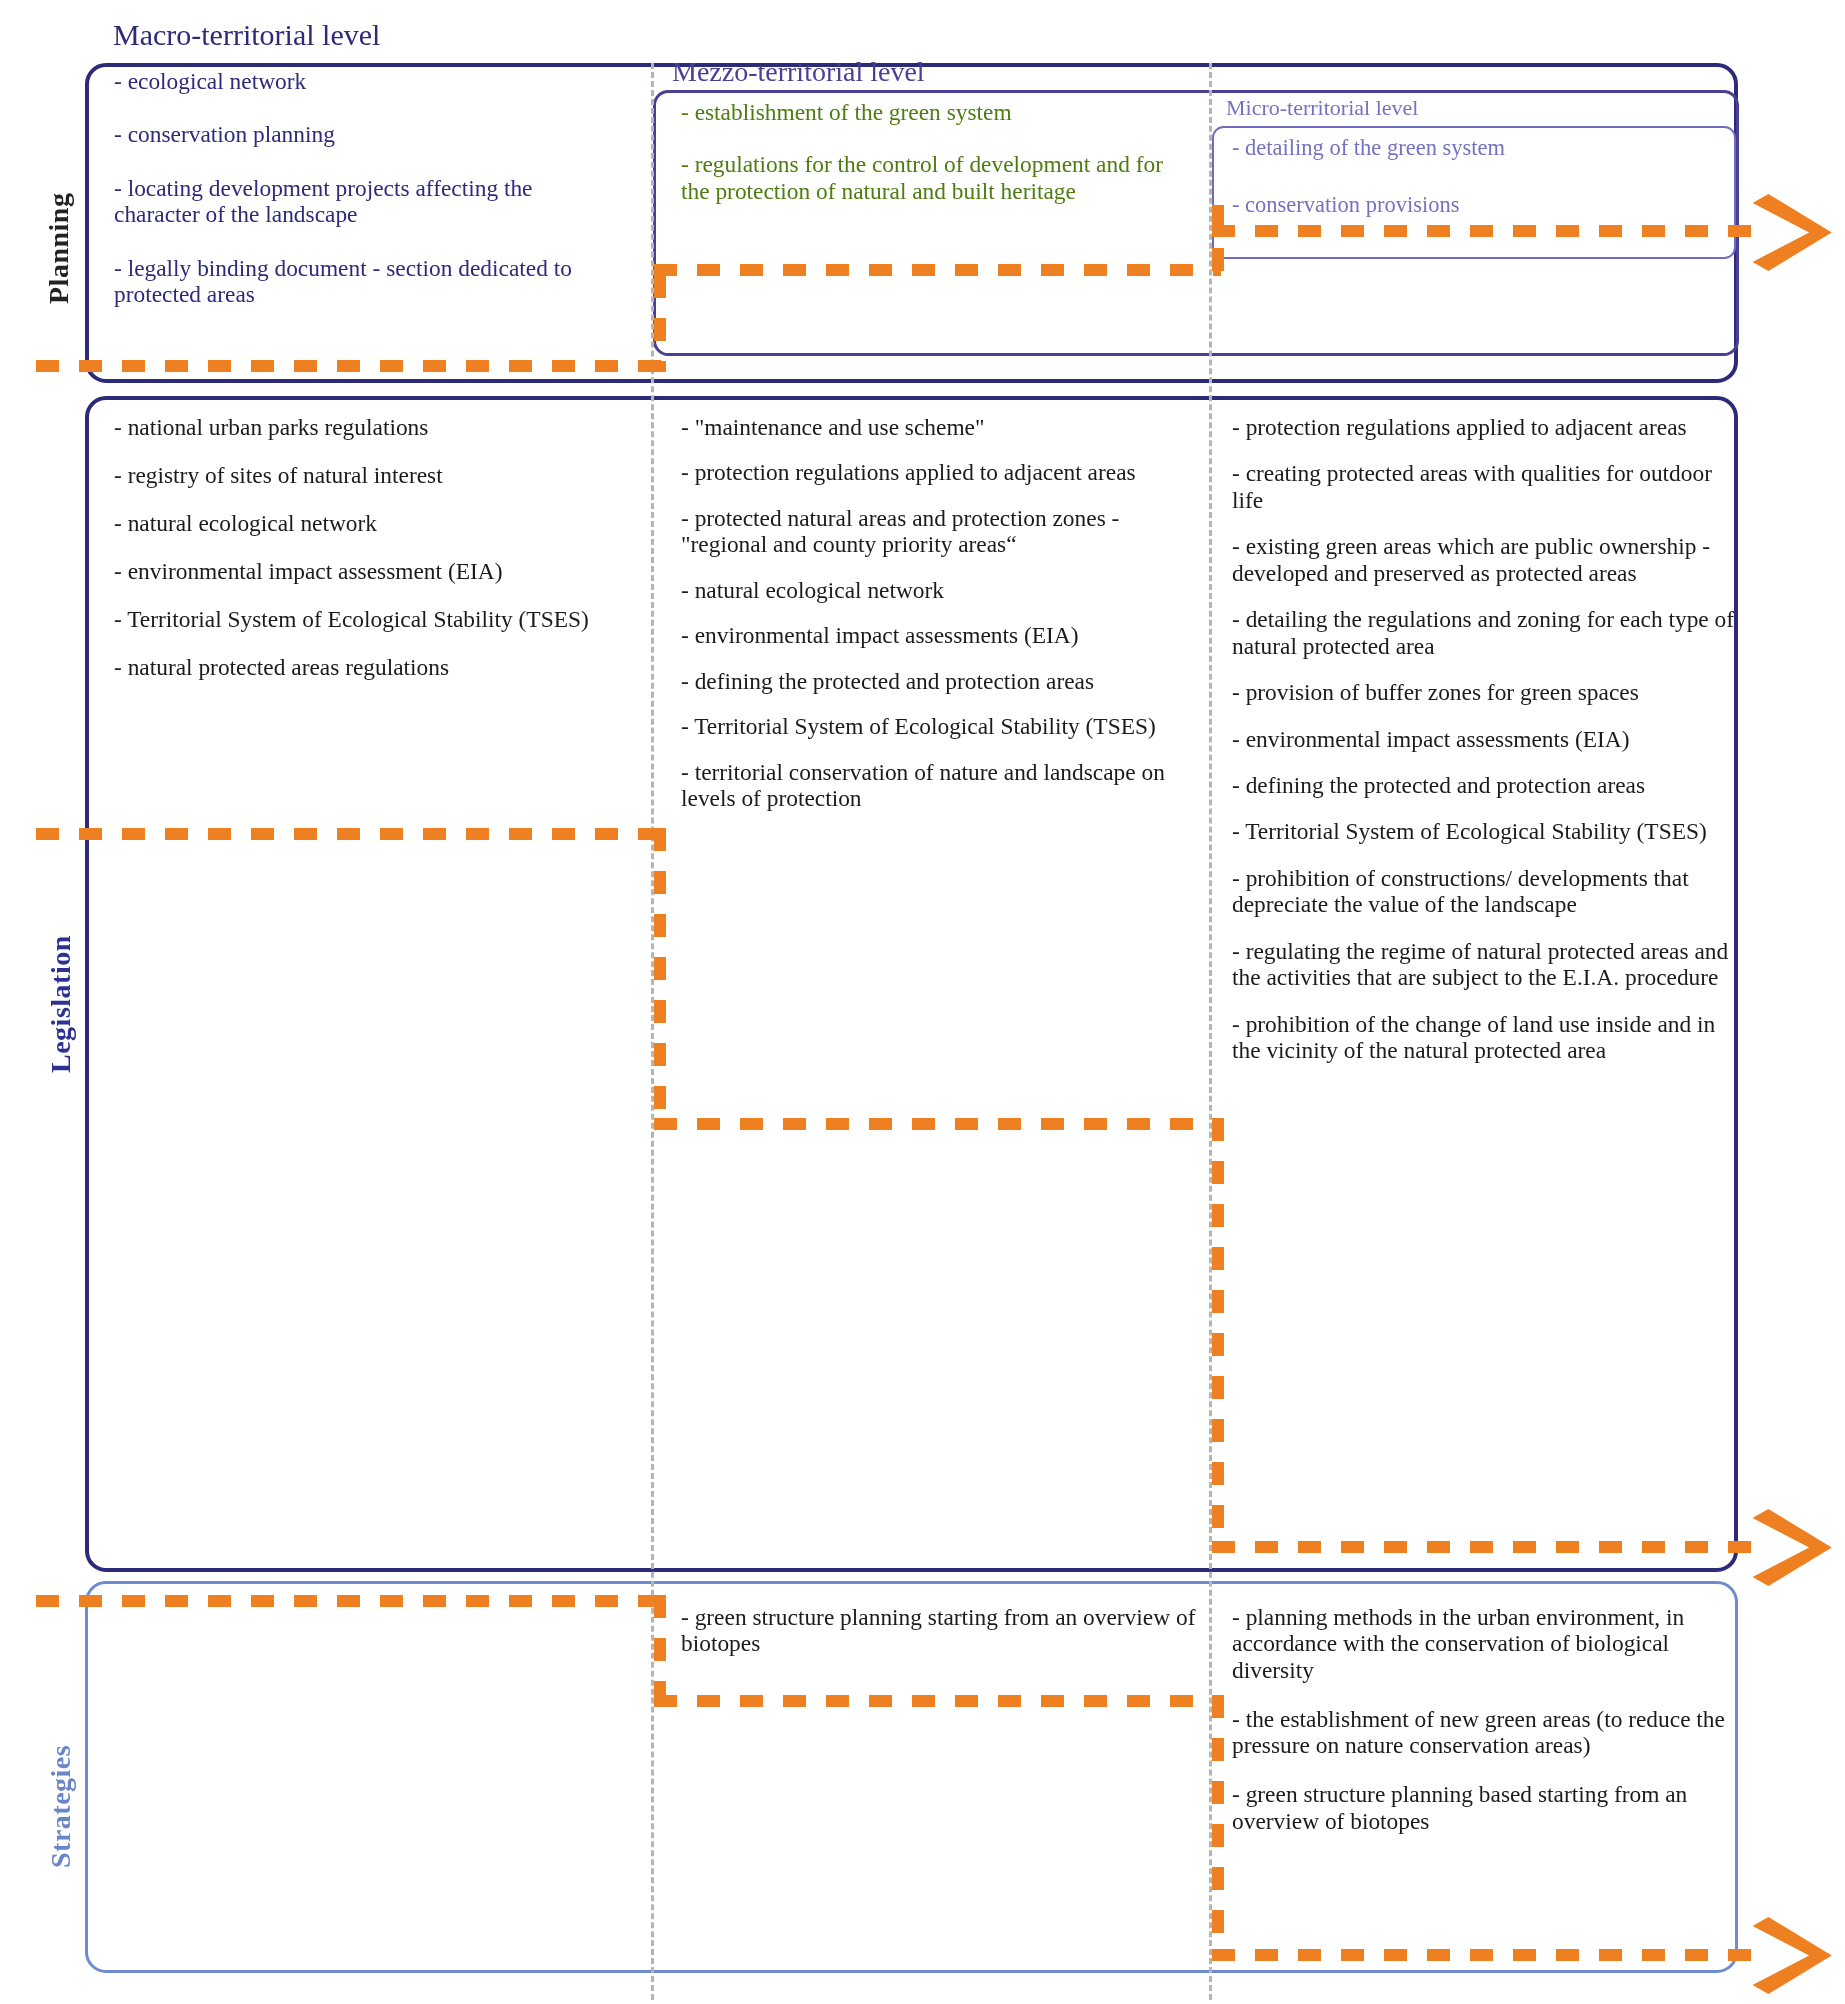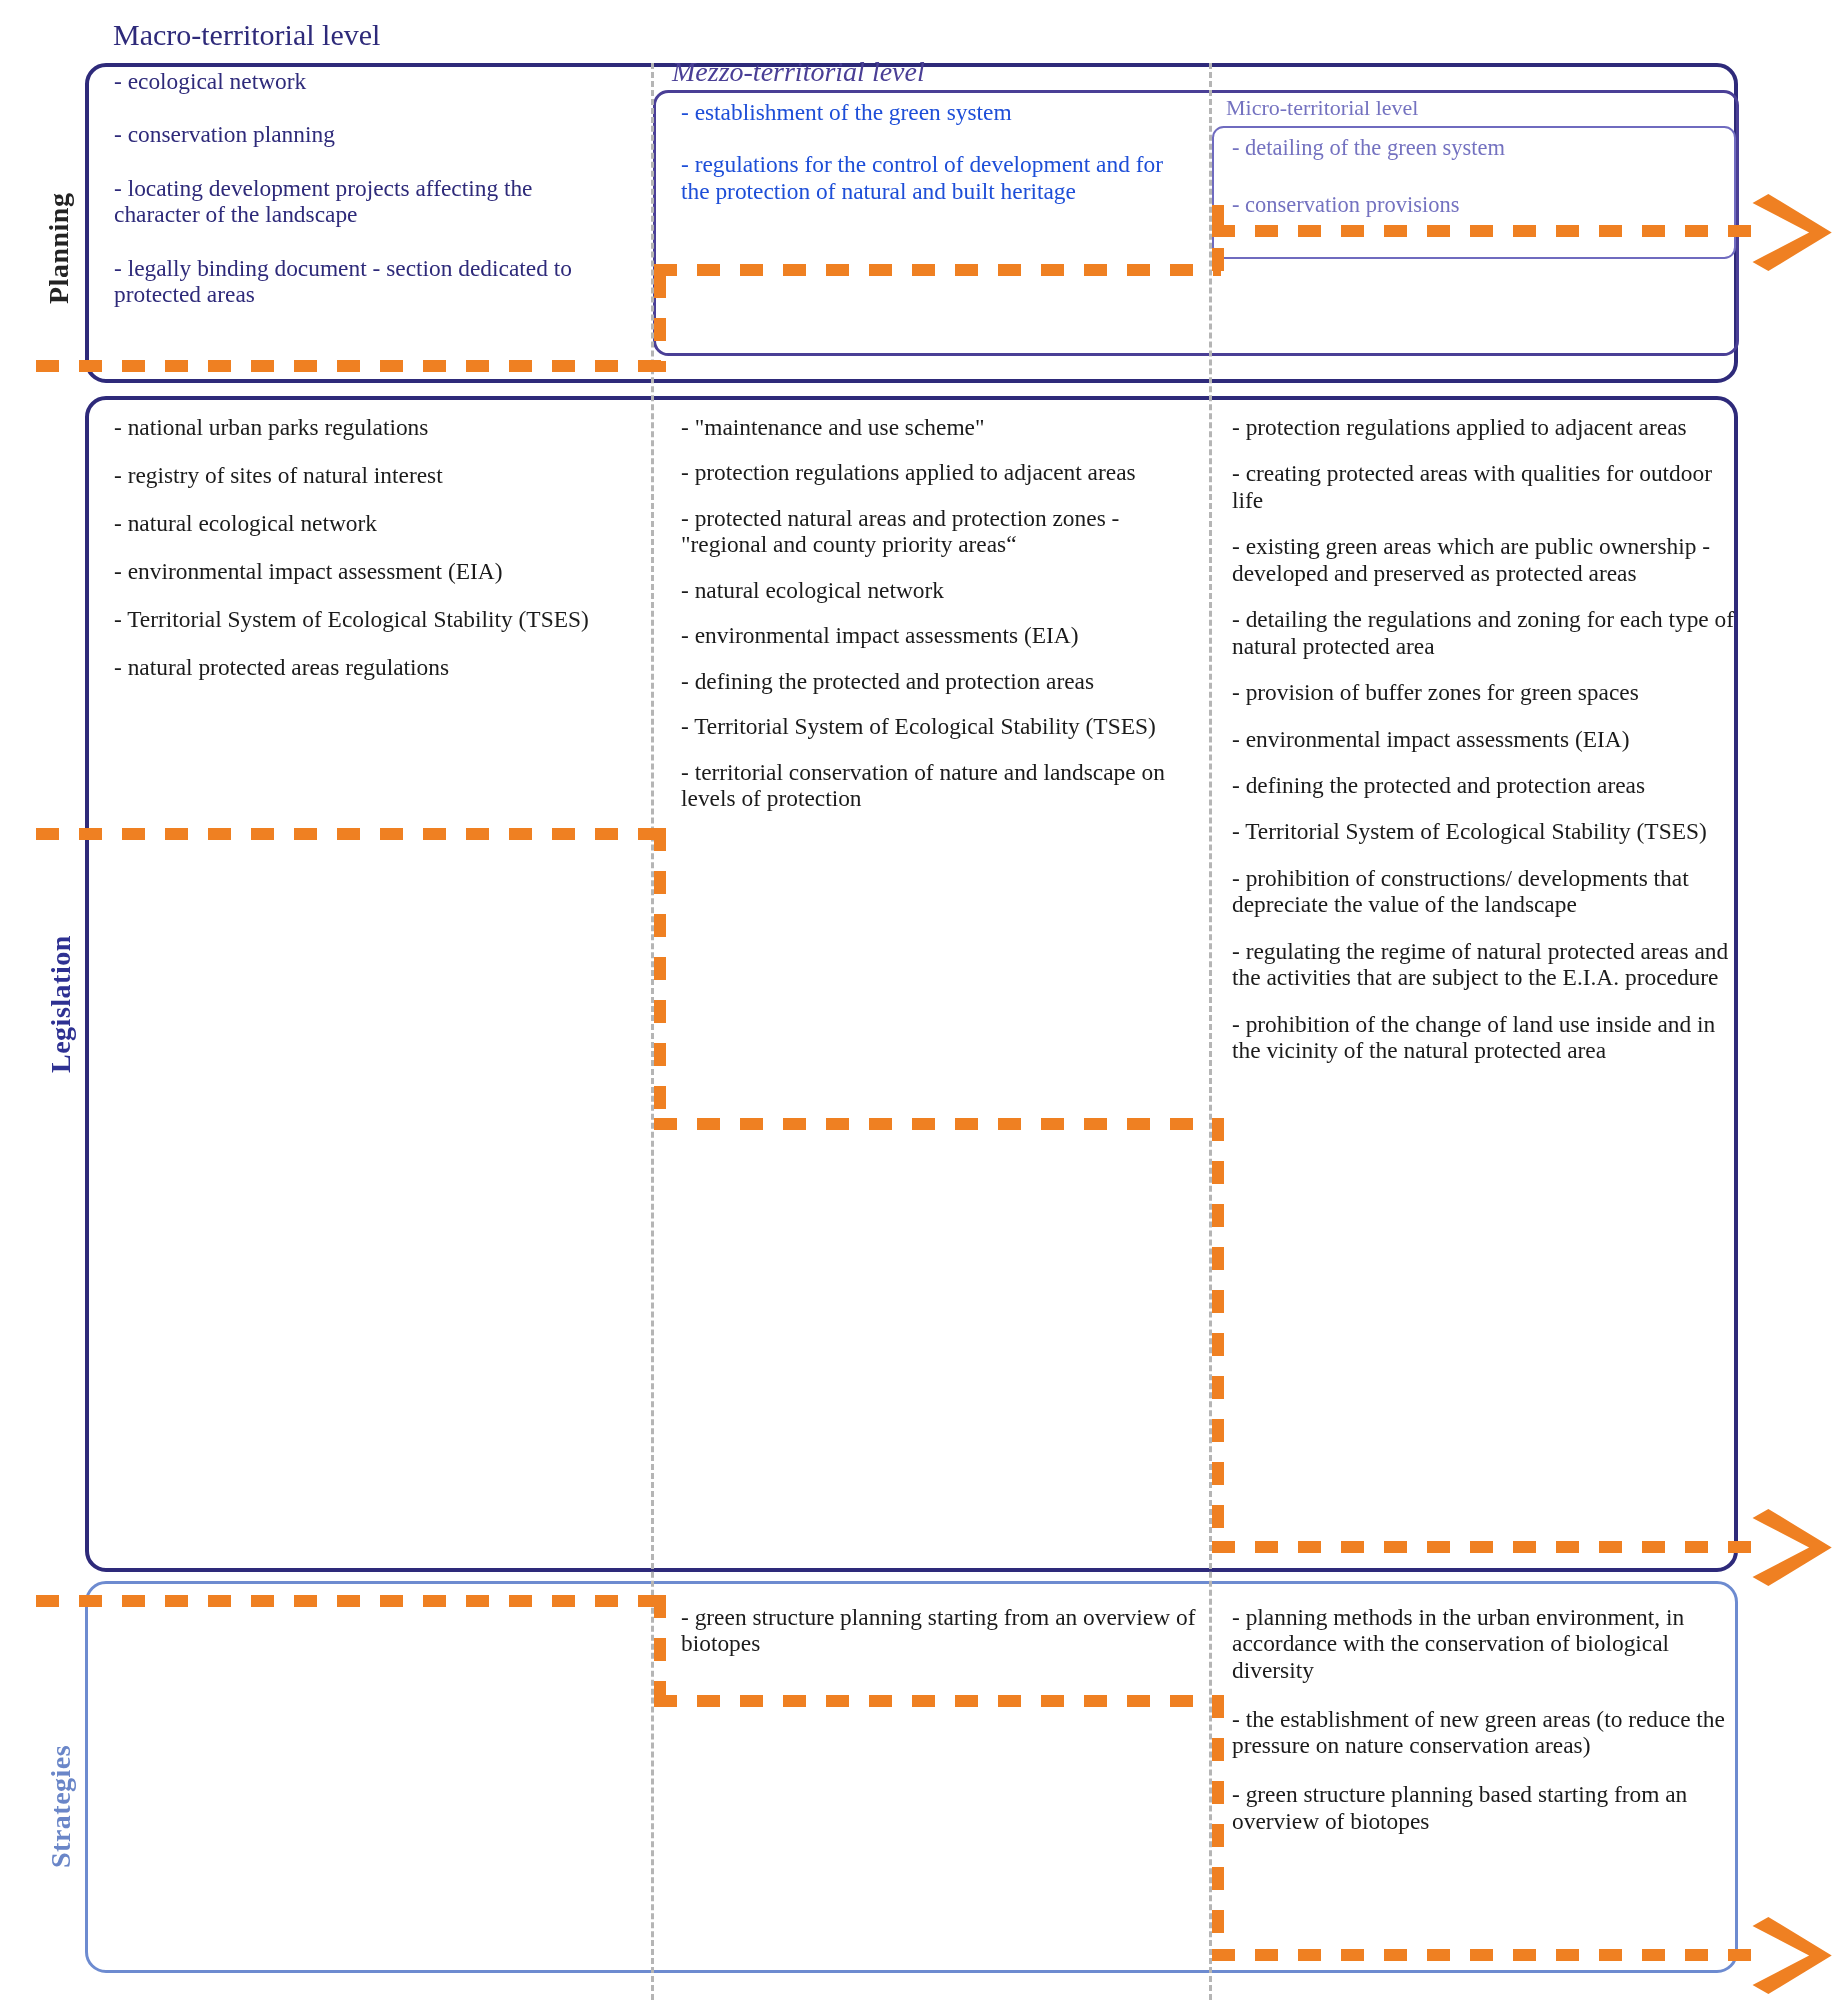--- a/index.html
+++ b/index.html
@@ -44,41 +44,41 @@
     border:3.6px solid #4a3f96; border-radius:15.3px; box-sizing:border-box;
   }
   #box-micro{
     position:absolute; left:1212px; top:126px; width:524px; height:133px;
     border:2.7px solid #6f6bbf; border-radius:11.7px; box-sizing:border-box;
   }
 
   
   .levelhead{ position:absolute; white-space:nowrap; }
   #head-macro{ left:113px; top:18px;  font-size:30px; color:#2e2a7a; }
-  #head-mezzo{ left:672px; top:56px; font-size:28px; color:#4a3f96;font-style:italic; }
+  #head-mezzo{ left:672px; top:56px; font-size:28px; color:#4a3f96; }
   #head-micro{ left:1226px; top:95px; font-size:22px; color:#7472c0; }
 
   
   .coldiv{
     position:absolute; width:0; border-left:3.2px dashed #b5b5b5;
   }
   #coldiv-1{ left:651px; top:63px;  height:1937px; }
   #coldiv-2{ left:1209px; top:63px;  height:1937px; }
 
   
   .col{ position:absolute; }
   .item{
     color:#1b1b1b;
     font-size:23.4px;
     line-height:1.13;
     margin-bottom:19px;
   }
   .planning .item{ color:#2e2a7a; }
   .micro .item{ color:#7472c0; font-size:22.5px; }
-  .mezzo .item{ color:#1d4ed8; }
+  .mezzo .item{ color:#4d7c0f; }
 
   
   #col-plan-1{ left:114px; top:68px;  width:504px; }
   #col-plan-2{ left:681px; top:99px; width:498px; }
   #col-plan-3{ left:1232px; top:135px; width:489px; }
 
   #col-leg-1{ left:114px; top:414px;  width:523px; }
   #col-leg-2{ left:681px; top:414px; width:518px; }
   #col-leg-3{ left:1232px; top:414px; width:514px; }
 

